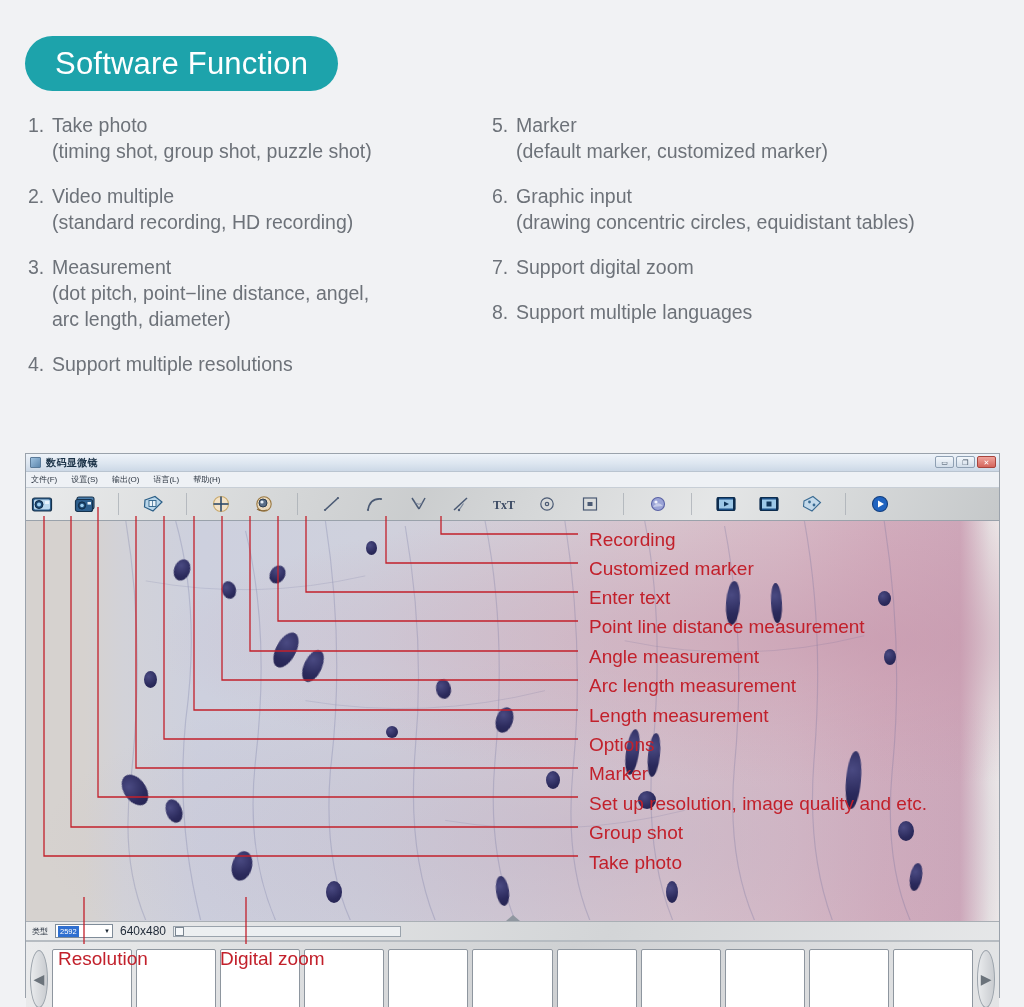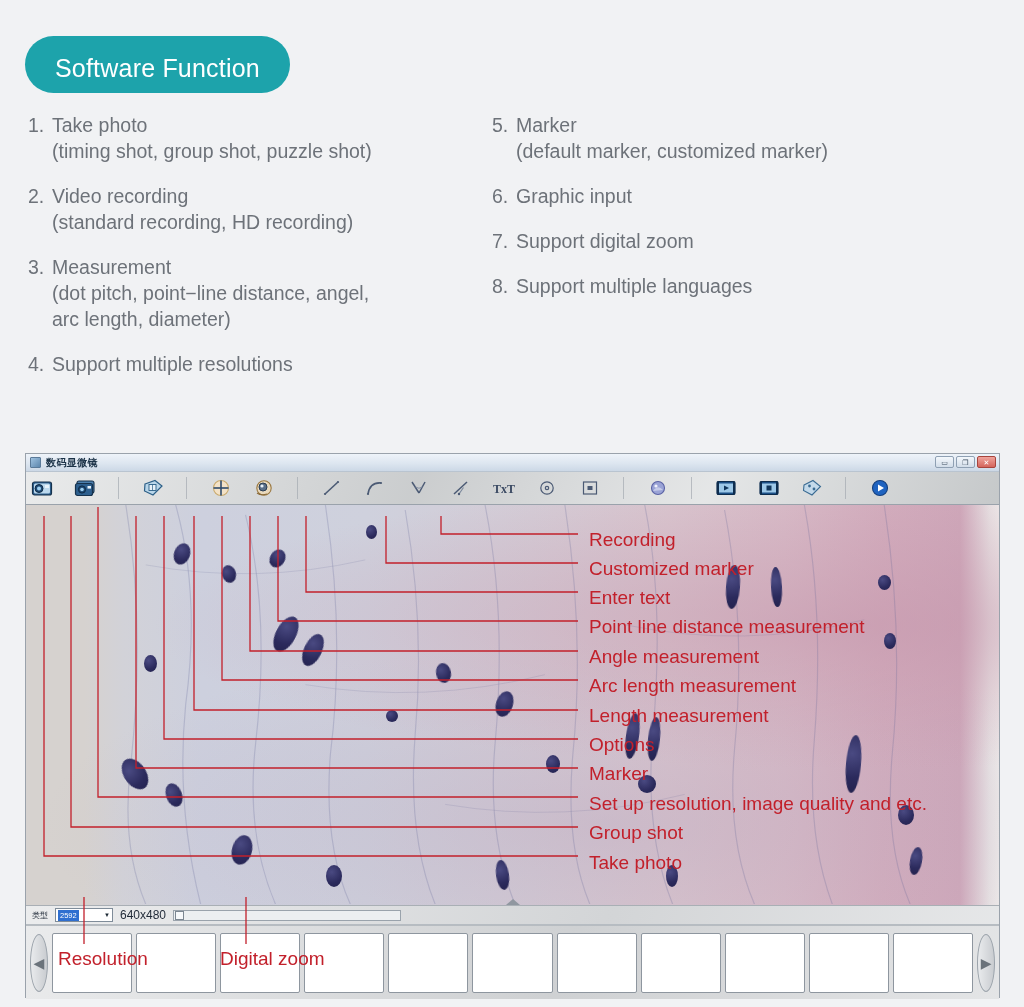--- a/index.html
+++ b/index.html
@@ -7,25 +7,25 @@
   body{
     background:#f1f2f4;
     font-family:"Liberation Sans", sans-serif;
     position:relative;
     overflow:hidden;
   }
 
   
   .hdr-pill{
     position:absolute; left:25px; top:36px;
-    padding:20px 30px 12px 30px;
+    padding:12px 30px 12px 30px;
     background:#1da3ab;
     border-radius:32px;
     color:#ffffff;
-    font-size:25px;
+    font-size:31px;
     letter-spacing:.2px;
     line-height:1;
     white-space:nowrap;
   }
 
   .features{ position:absolute; left:0; top:112px; width:1024px; height:300px; }
   .col{ position:absolute; top:0; }
   .col-left{ left:28px; width:470px; }
   .col-right{ left:492px; width:532px; }
 
@@ -192,21 +192,21 @@
       <div class="feat-num">1.</div>
       <div>
         <div class="feat-body">Take photo</div>
         <div class="feat-sub">(timing shot, group shot, puzzle shot)</div>
       </div>
     </div>
 
     <div class="feat">
       <div class="feat-num">2.</div>
       <div>
-        <div class="feat-body">Video recording</div>
+        <div class="feat-body">Video multiple</div>
         <div class="feat-sub">(standard recording, HD recording)</div>
       </div>
     </div>
 
     <div class="feat">
       <div class="feat-num">3.</div>
       <div>
         <div class="feat-body">Measurement</div>
         <div class="feat-sub">(dot pitch, point−line distance, angel,</div>
         <div class="feat-sub">arc length, diameter)</div>
@@ -227,20 +227,21 @@
       <div>
         <div class="feat-body">Marker</div>
         <div class="feat-sub">(default marker, customized marker)</div>
       </div>
     </div>
 
     <div class="feat">
       <div class="feat-num">6.</div>
       <div>
         <div class="feat-body">Graphic input</div>
+        <div class="feat-sub">(drawing concentric circles, equidistant tables)</div>
       </div>
     </div>
 
     <div class="feat">
       <div class="feat-num">7.</div>
       <div>
         <div class="feat-body">Support digital zoom</div>
       </div>
     </div>
 
@@ -258,20 +259,27 @@
   <div class="titlebar">
     <div class="title-icon"></div>
     <div class="title-text">数码显微镜</div>
     <div class="win-btns">
       <div class="win-btn">▭</div>
       <div class="win-btn">❐</div>
       <div class="win-btn close">✕</div>
     </div>
   </div>
 
+  <div class="menubar">
+    <div class="menu-item">文件(F)</div>
+    <div class="menu-item">设置(S)</div>
+    <div class="menu-item">输出(O)</div>
+    <div class="menu-item">语言(L)</div>
+    <div class="menu-item">帮助(H)</div>
+  </div>
 
   <div class="toolbar">
 
     <div class="tb-ico">
       <svg width="22" height="20" viewBox="0 0 22 20">
         <rect x="1.5" y="4" width="19" height="13" rx="2" fill="#2d5f8e" stroke="#16324d" stroke-width="1.2"></rect>
         <rect x="3" y="5.5" width="16" height="10" rx="1.5" fill="#bcd9ee"></rect>
         <circle cx="8" cy="10.5" r="4" fill="#1e4a75" stroke="#0e2a45"></circle>
         <circle cx="8" cy="10.5" r="2" fill="#9fd0f0"></circle>
         <rect x="14" y="7" width="4" height="3" fill="#e7f2fa"></rect>

